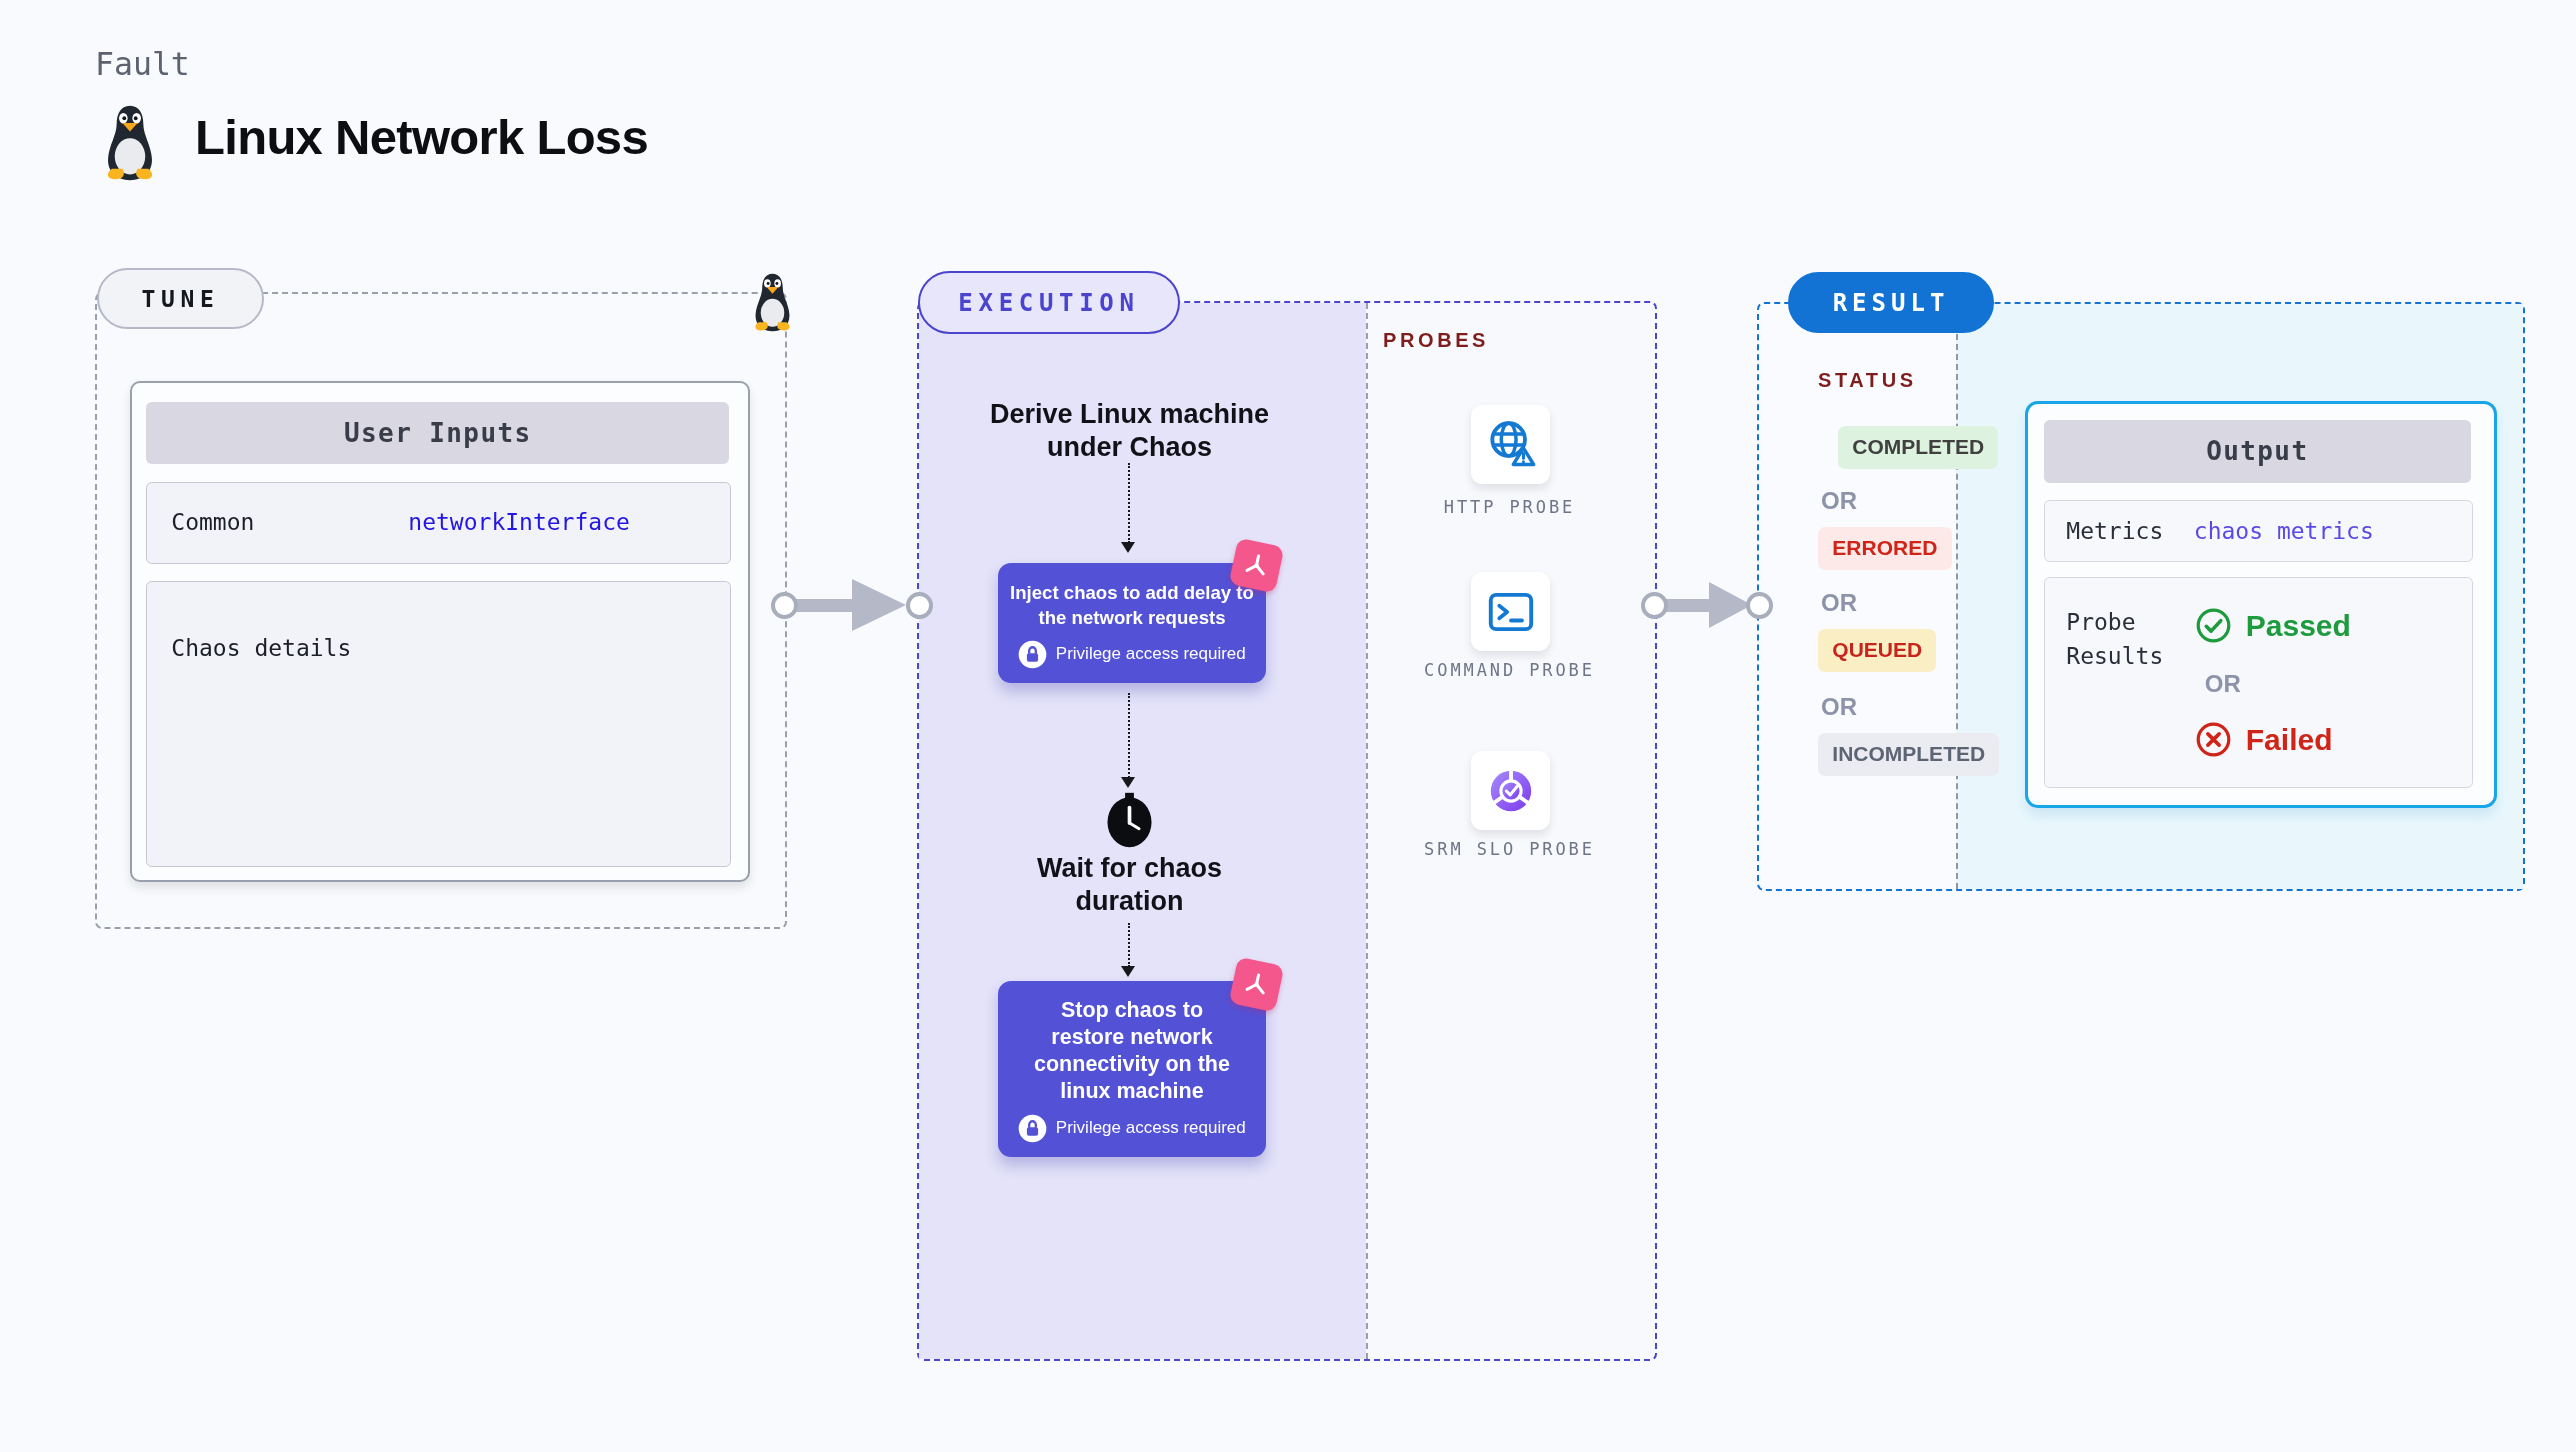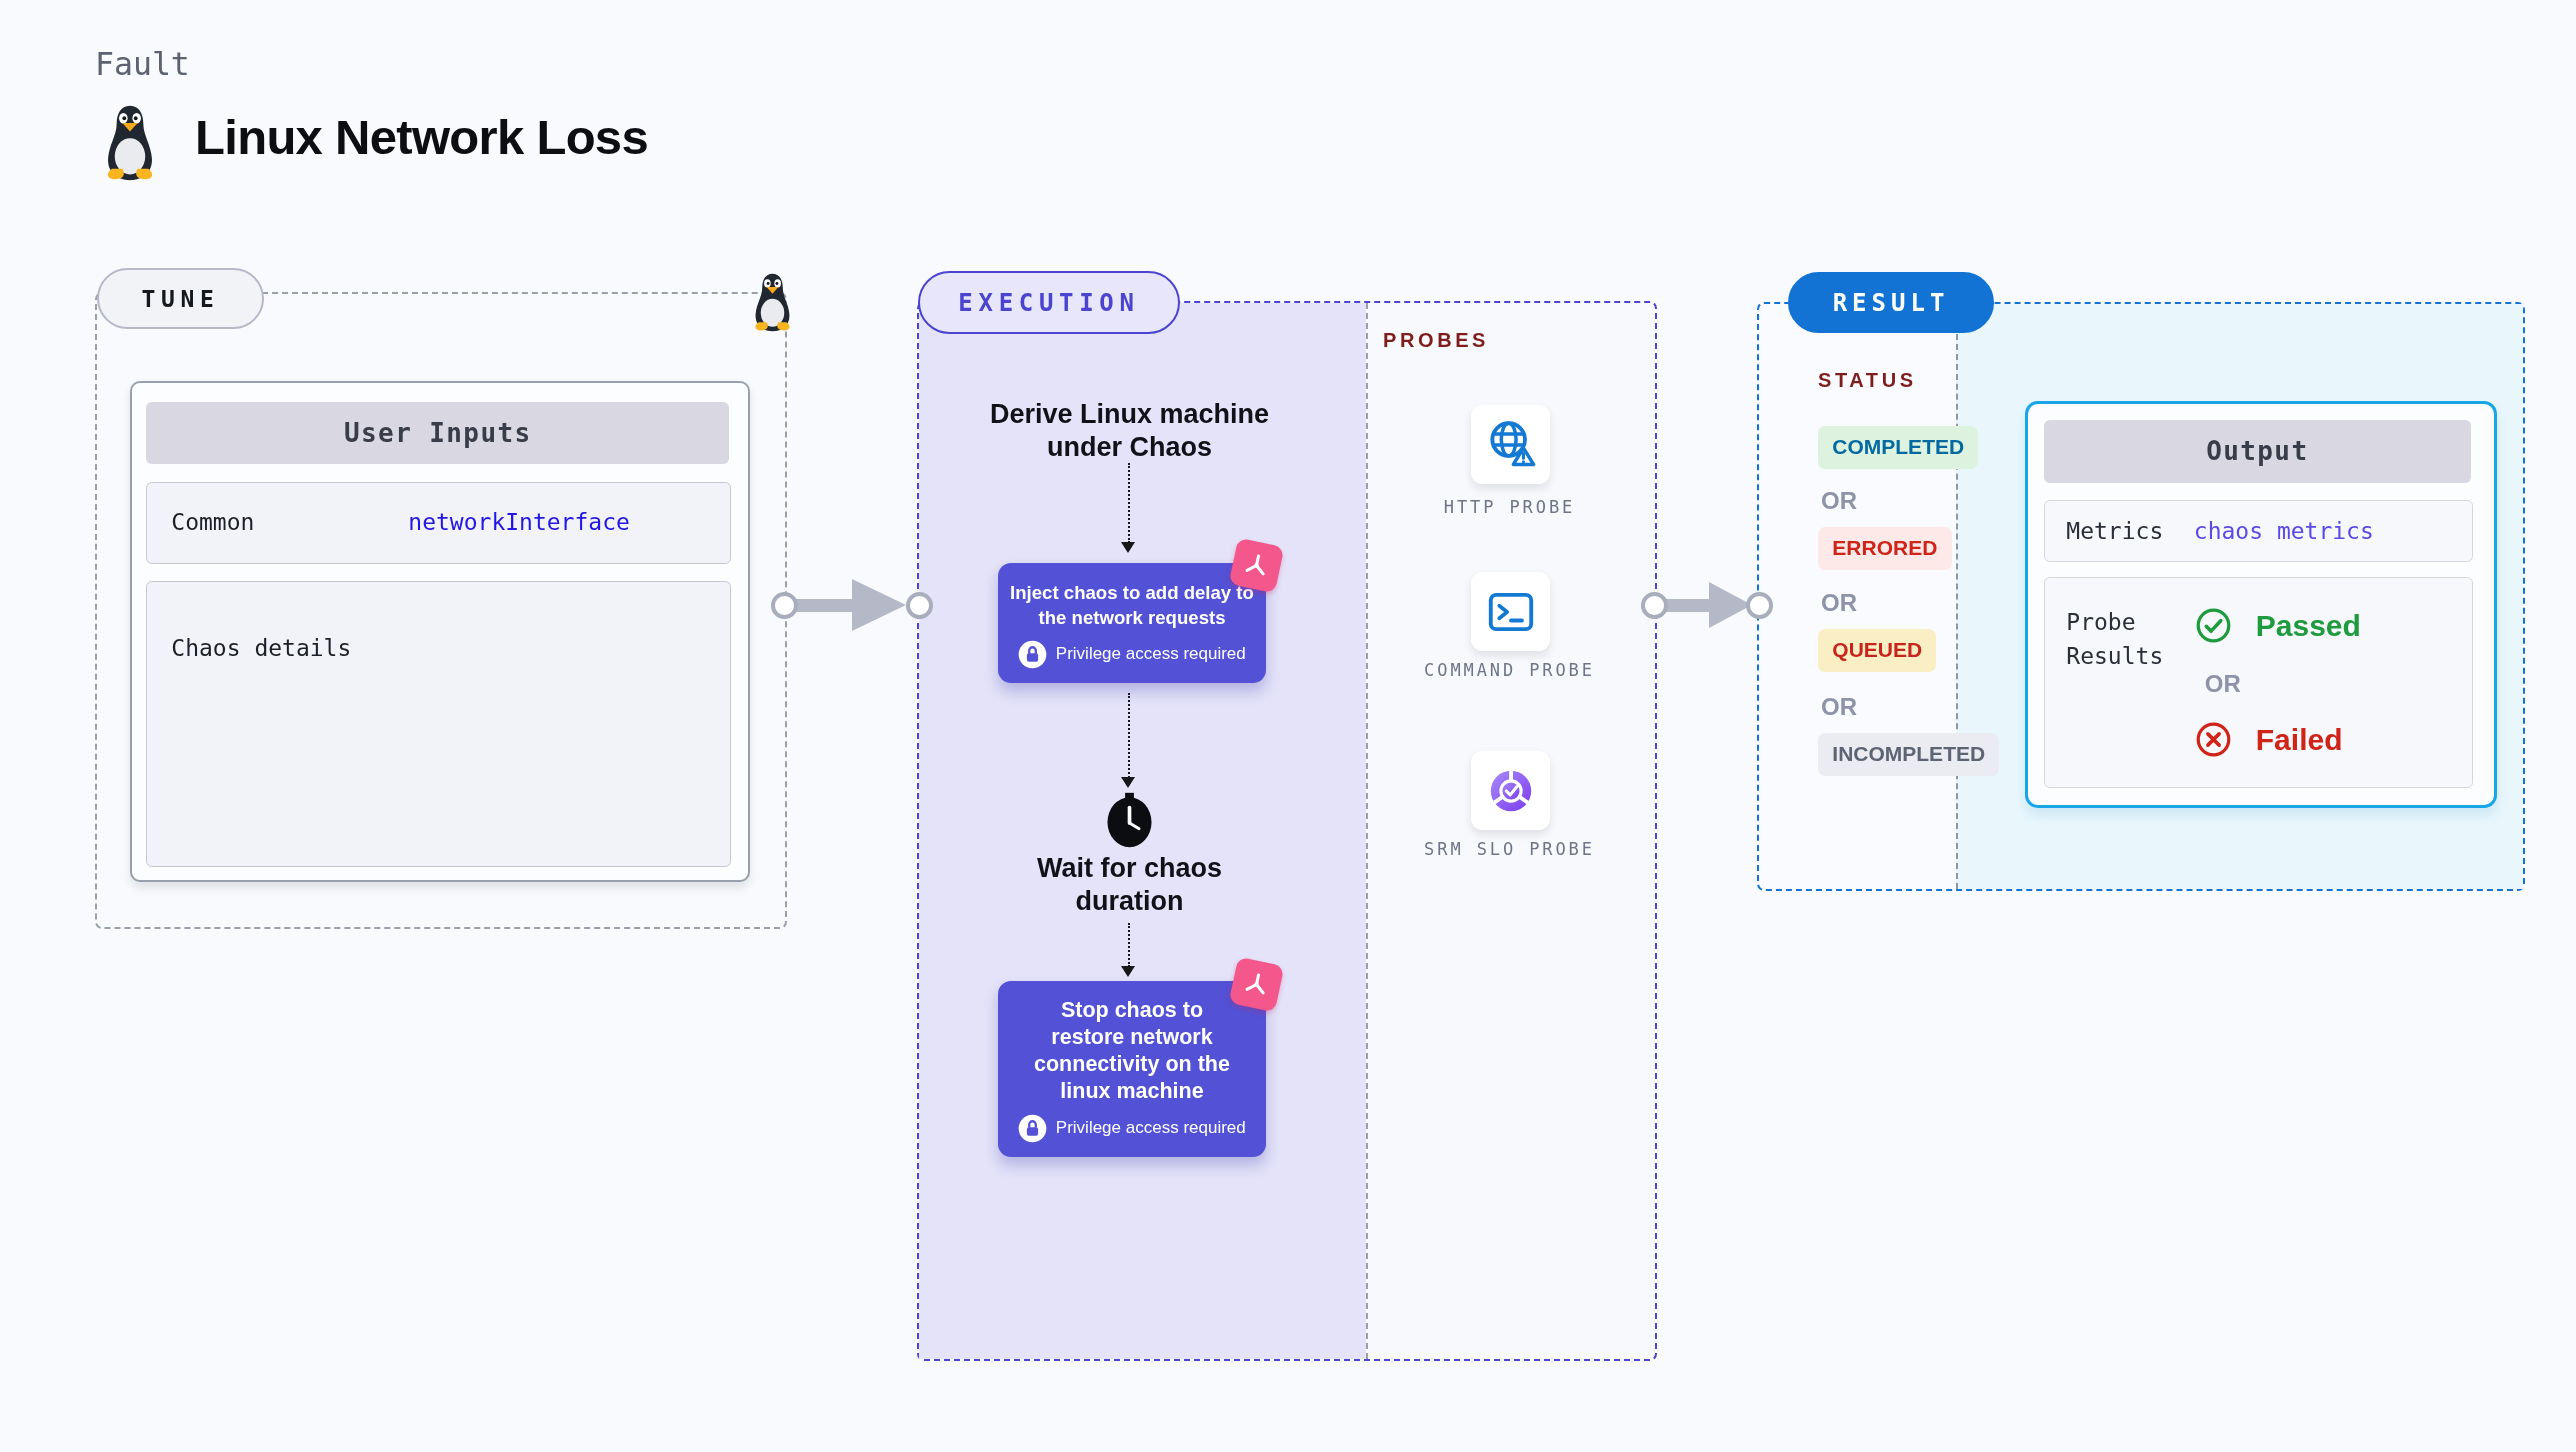--- a/index.html
+++ b/index.html
@@ -67,37 +67,37 @@
 
   
   .probes-label,.status-heading{font-weight:bold;letter-spacing:3.6px;font-size:20px;color:#7f1d1d;}
   .probe-card{left:552px;width:79px;height:79px;background:#ffffff;border-radius:11.5px;
     box-shadow:0 4.3px 8.6px rgba(20,24,40,.10);display:flex;align-items:center;justify-content:center;}
   .probe-name{left:501px;width:179px;text-align:center;font-family:"DejaVu Sans Mono",monospace;
     font-size:17px;letter-spacing:2.9px;line-height:27px;color:#6e7589;font-weight:500;}
 
   
   .status-badge{position:absolute;left:59px;font-size:21px;font-weight:bold;padding:9.3px 14.3px;border-radius:7.2px;white-space:nowrap;}
-  .badge-completed{color:#0369a1;background:#def3df;}
+  .badge-completed{color:#404040;background:#def3df;margin-left:20px;}
   .badge-errored{color:#d02418;background:#fde9e8;}
   .badge-queued{color:#c7251c;background:#faefc4;}
   .badge-incompleted{color:#5d6474;background:#ebecf1;}
   .or-label{position:absolute;left:62px;font-size:24px;font-weight:600;color:#8d93a8;}
 
   
   .output-card{left:266px;top:97px;width:466px;height:401px;background:#fbfdff;border:3.6px solid #18a6e9;
     border-radius:13px;box-shadow:0 7.2px 11.5px rgba(20,120,180,.12);}
   .out-header{left:15.8px;top:15.8px;width:427px;height:63px;background:#d9d8e2;border-radius:5.7px;
     display:flex;align-items:center;justify-content:center;font-size:26px;font-weight:600;color:#383d49;letter-spacing:1.4px;}
   .out-row{left:15.8px;width:427px;background:#f7f8fc;border:1.4px solid #d4d6e2;border-radius:5.7px;}
   .metrics-row{top:96px;height:60px;}
   .probe-row{top:173px;height:209px;}
   .out-label{position:absolute;left:21.5px;font-size:23px;color:#2a2e38;}
   .metrics-value{position:absolute;left:149px;top:17px;font-size:23px;color:#5b49e6;}
-  .verdict{position:absolute;display:flex;align-items:center;gap:24px;font-weight:bold;font-size:30px;}
+  .verdict{position:absolute;display:flex;align-items:center;gap:14px;font-weight:bold;font-size:30px;}
   .verdict-pass{left:150px;top:29px;color:#1d9b3d;}
   .verdict-fail{left:150px;top:143px;color:#d02418;}
   .or-output{left:160px;top:92px;}
 
   
   .conn-shaft{height:13px;background:#b4b8c7;top:599px;}
   .conn-head{top:579px;width:0;height:0;border-top:26.5px solid transparent;border-bottom:26.5px solid transparent;}
   .conn-dot{width:18.6px;height:18.6px;border-radius:50%;background:#fff;border:4.3px solid #a9aebd;top:592px;z-index:6;}
 </style>
 </head>

